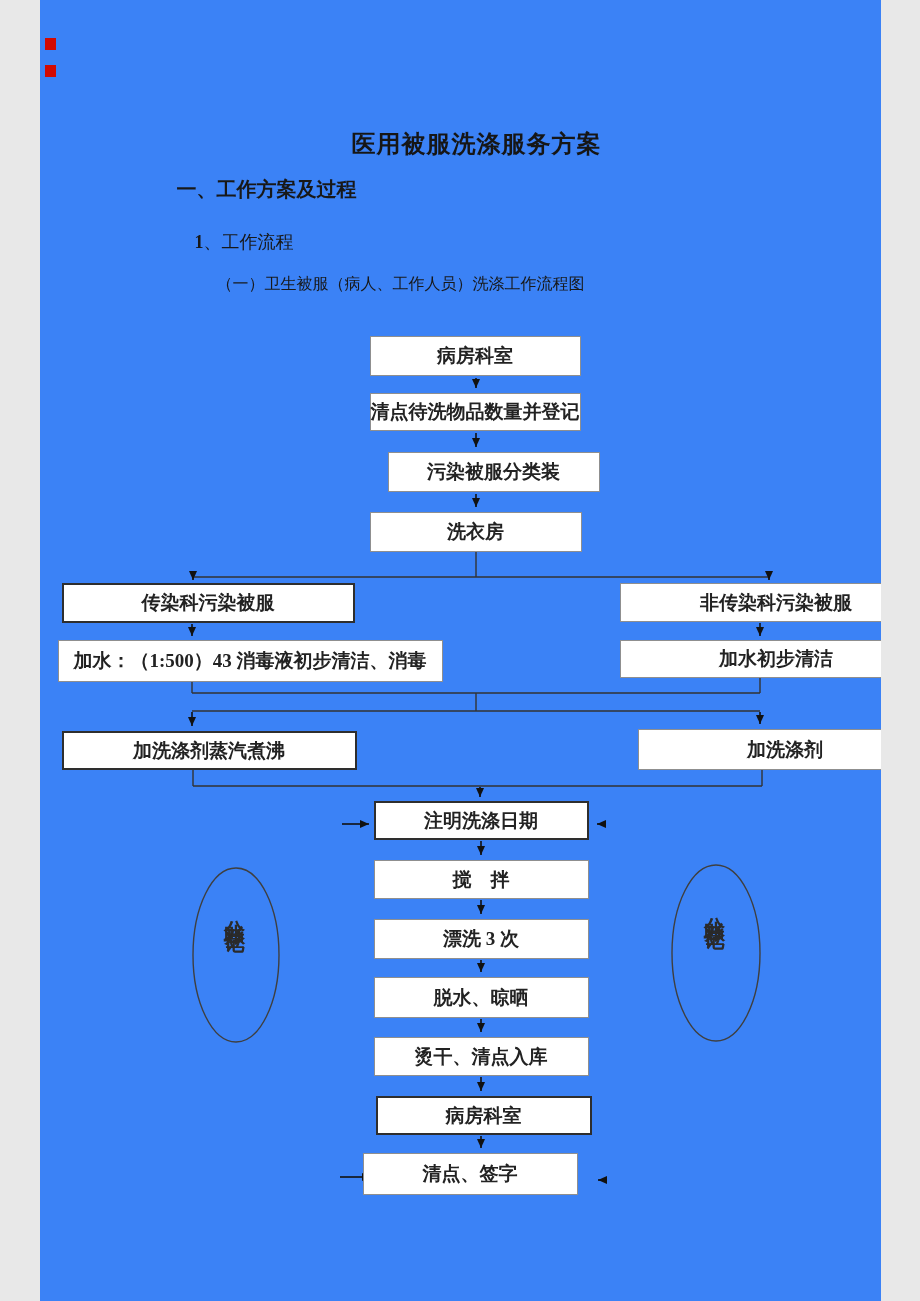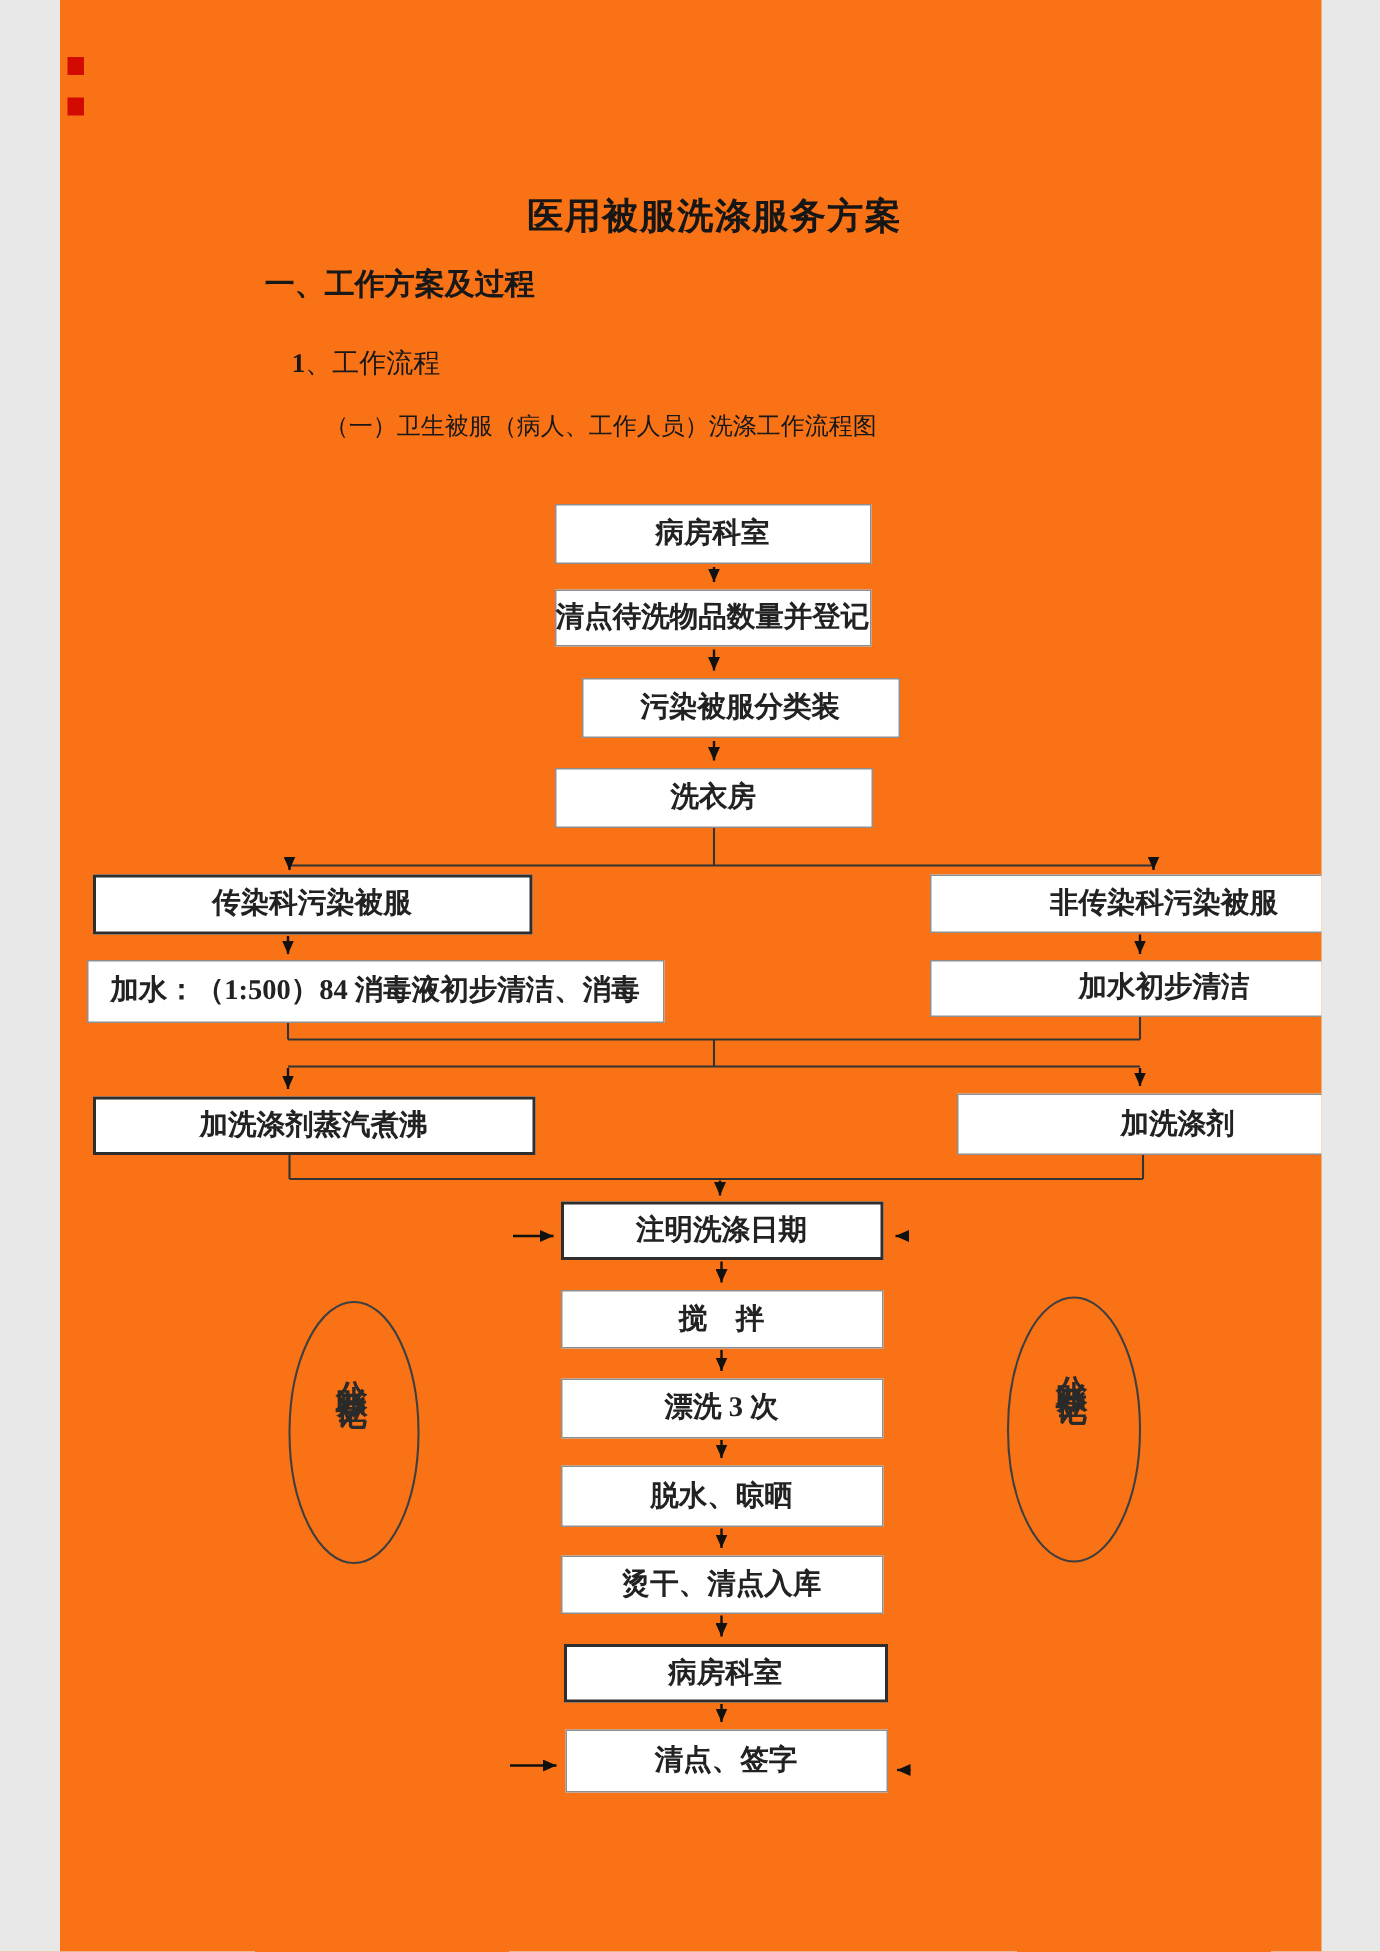--- a/index.html
+++ b/index.html
@@ -1,18 +1,18 @@
 <!DOCTYPE html>
 <html><head>
 <meta charset="utf-8">
 <style>
   html,body{margin:0;padding:0;background:#e8e8e8;}
   .page{
     position:relative;width:841px;height:1301px;margin:0 auto;
-    background:#f97316;overflow:hidden;
+    background:#3b82f6;overflow:hidden;
     font-family:"Liberation Serif","DejaVu Serif",serif;
     color:#1c1c1c;
   }
   .red-mark{position:absolute;left:5px;width:11px;height:12px;background:#d20a02;}
   .doc-title{
     position:absolute;top:128px;left:0;width:874px;text-align:center;
     font-size:24px;font-weight:600;letter-spacing:1px;color:#161616;
   }
   .h1{position:absolute;top:176px;left:137px;font-size:20px;font-weight:700;color:#181818;}
   .h2{position:absolute;top:230px;left:155px;font-size:18px;font-weight:500;color:#181818;}
@@ -87,30 +87,30 @@
   </svg>
 
   <div class="node light" style="left:330px;top:336px;width:211px;height:40px;">病房科室</div>
   <div class="node light" style="left:330px;top:393px;width:211px;height:38px;">清点待洗物品数量并登记</div>
   <div class="node light" style="left:348px;top:452px;width:212px;height:40px;">污染被服分类装</div>
   <div class="node light" style="left:330px;top:512px;width:212px;height:40px;font-family:Liberation Serif, serif;">洗衣房</div>
 
   <div class="node dark" style="left:22px;top:583px;width:293px;height:40px;">传染科污染被服</div>
   <div class="node light" style="left:580px;top:583px;width:313px;height:39px;">非传染科污染被服</div>
 
-  <div class="node light" style="left:18px;top:640px;width:385px;height:42px;">加水：（1:500）84 消毒液初步清洁、消毒</div>
+  <div class="node light" style="left:18px;top:640px;width:385px;height:42px;">加水：（1:500）43 消毒液初步清洁、消毒</div>
   <div class="node light" style="left:580px;top:640px;width:313px;height:38px;">加水初步清洁</div>
 
   <div class="node dark" style="left:22px;top:731px;width:295px;height:39px;">加洗涤剂蒸汽煮沸</div>
   <div class="node light" style="left:598px;top:729px;width:295px;height:41px;">加洗涤剂</div>
 
   <div class="node dark" style="left:334px;top:801px;width:215px;height:39px;">注明洗涤日期</div>
   <div class="node light" style="left:334px;top:860px;width:215px;height:39px;">搅　拌</div>
   <div class="node light" style="left:334px;top:919px;width:215px;height:40px;">漂洗 3 次</div>
   <div class="node light" style="left:334px;top:977px;width:215px;height:41px;">脱水、晾晒</div>
   <div class="node light" style="left:334px;top:1037px;width:215px;height:39px;">烫干、清点入库</div>
   <div class="node dark" style="left:336px;top:1096px;width:216px;height:39px;">病房科室</div>
-  <div class="node light" style="left:337px;top:1153px;width:215px;height:42px;">清点、签字</div>
+  <div class="node light" style="left:323px;top:1153px;width:215px;height:42px;">清点、签字</div>
 
   <div class="ledger-text" style="left:184px;top:903px;">分账登记</div>
   <div class="ledger-text" style="left:664px;top:900px;">分账登记</div>
 
 </div>
 
 </body></html>

